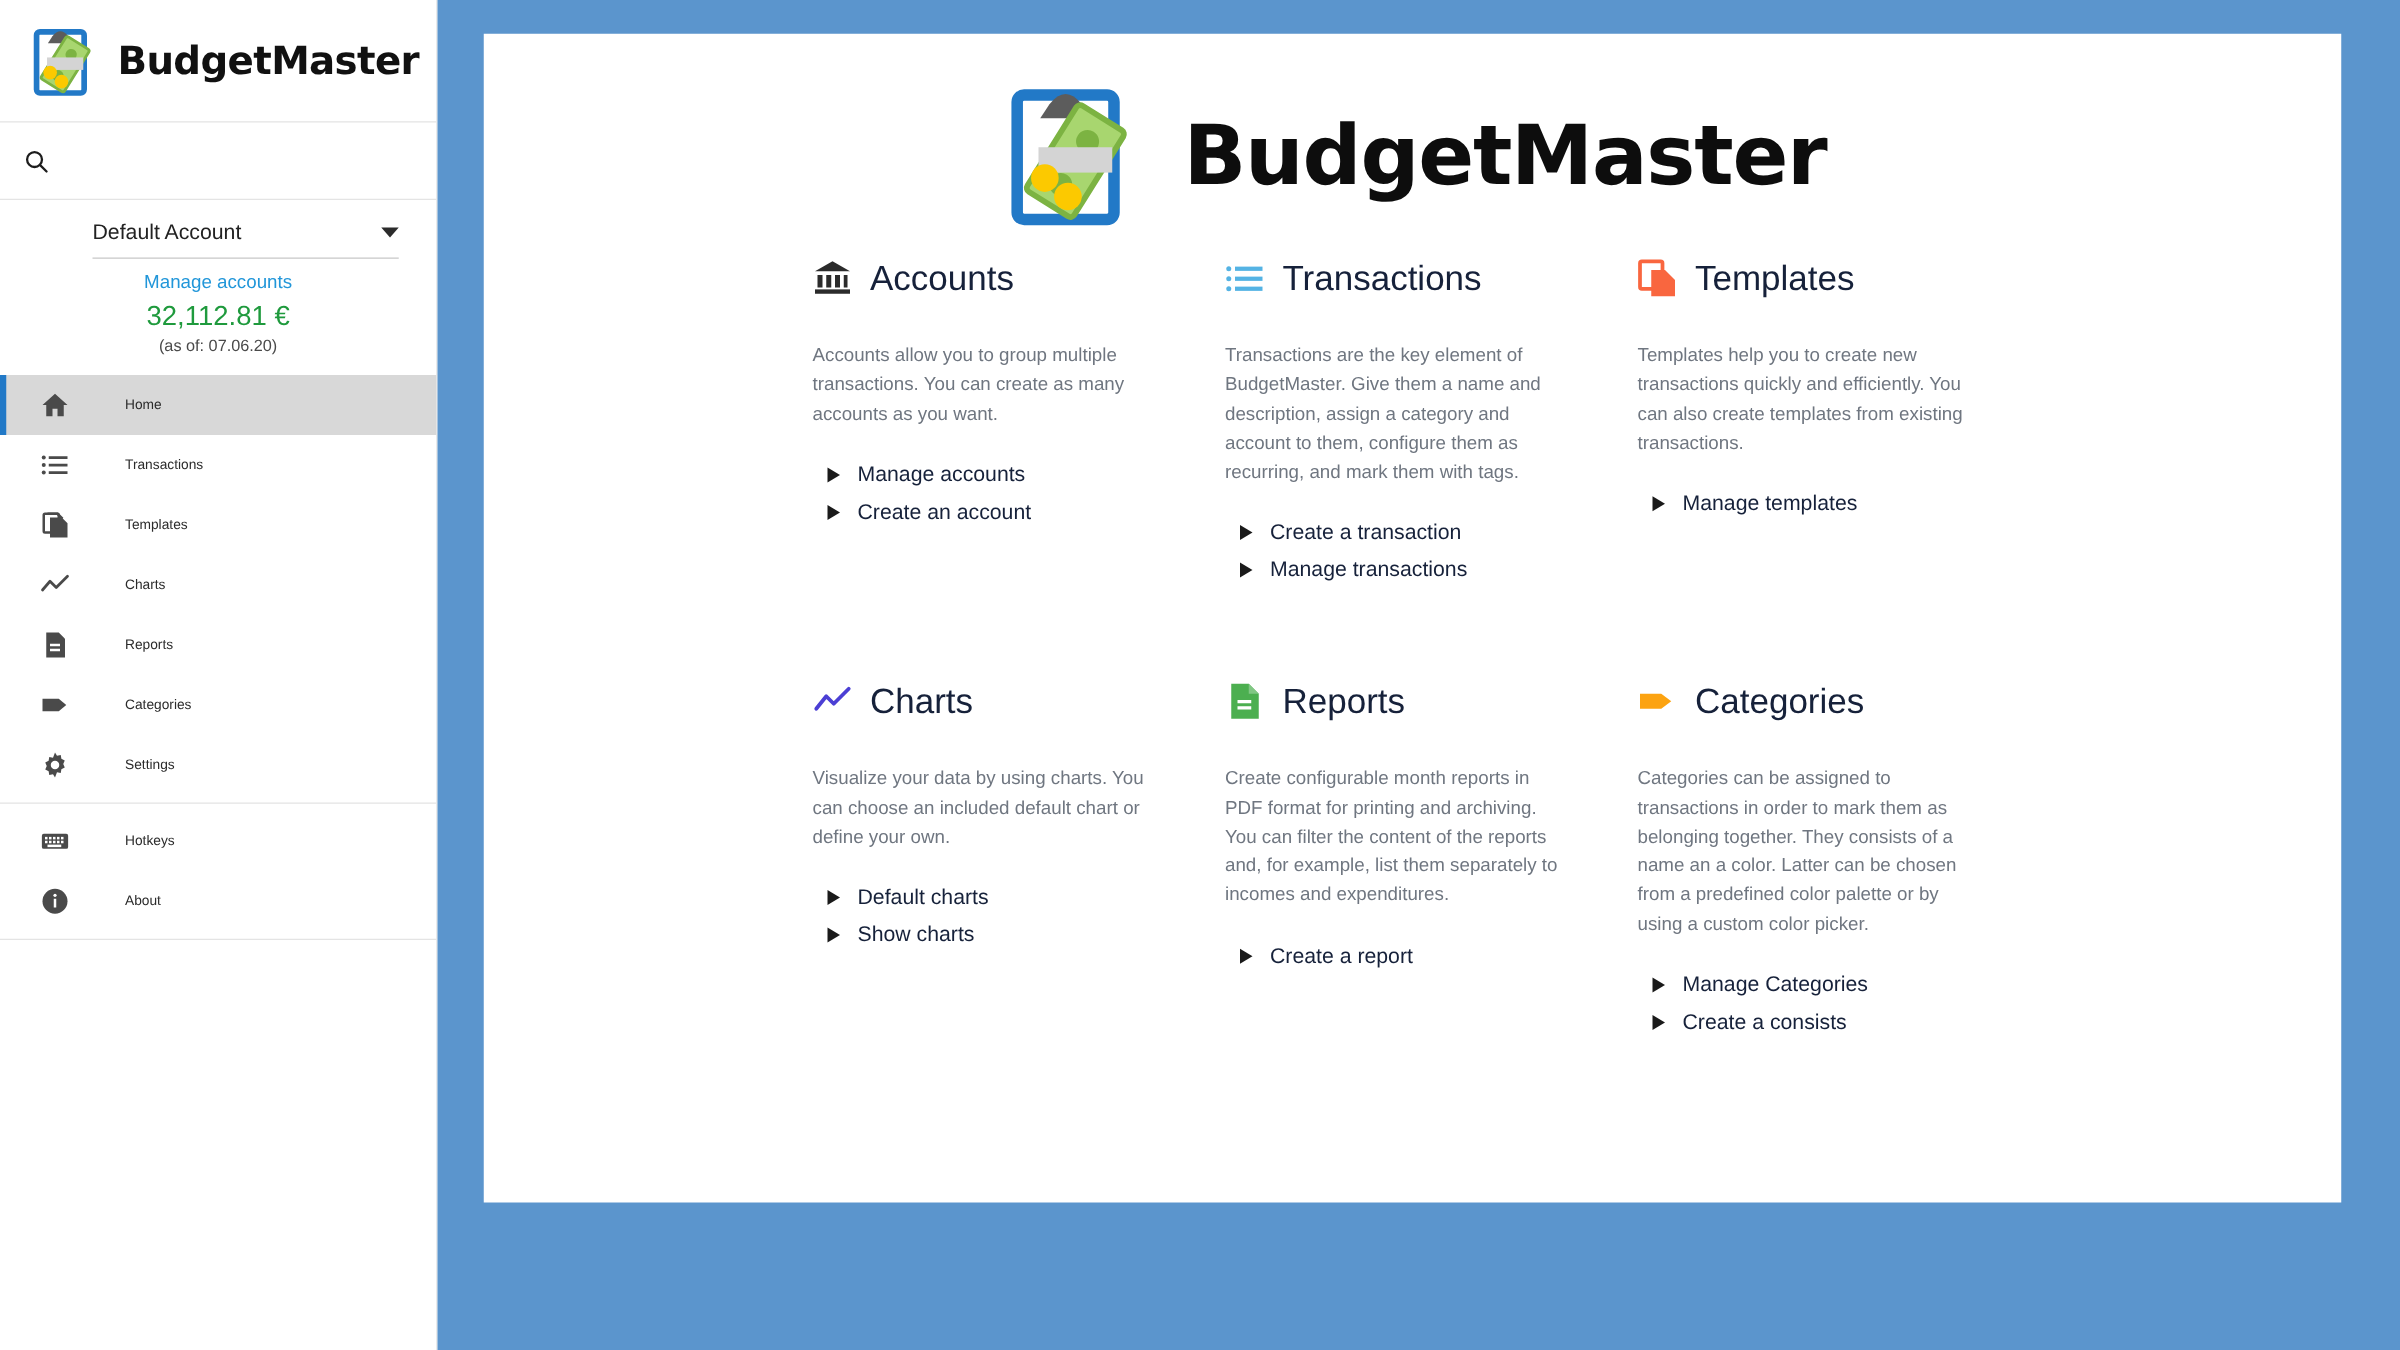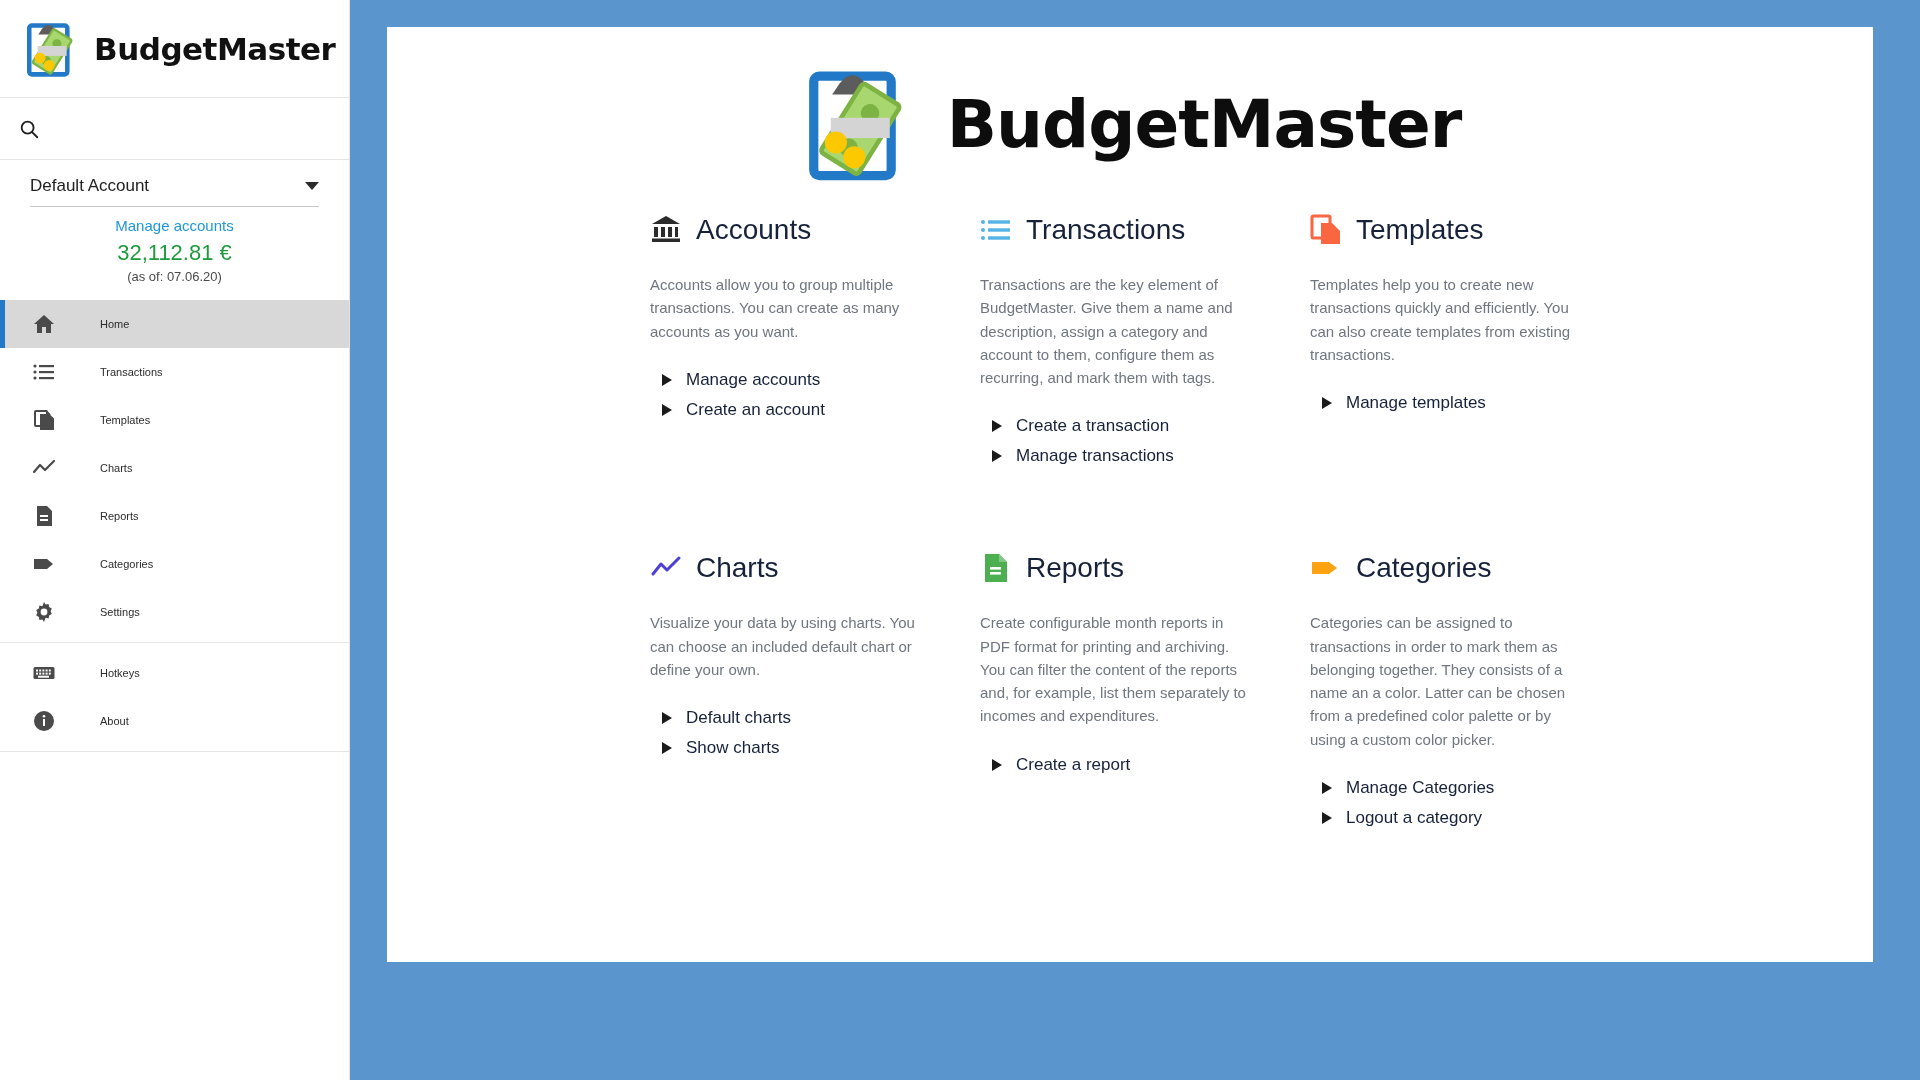--- a/index.html
+++ b/index.html
@@ -40,20 +40,21 @@
   .search-input {
     border: none; outline: none; background: transparent;
     font-family: "Liberation Sans", sans-serif;
     font-size: 15px; color: #333; margin-left: 10px; width: 250px;
   }
   .account-box { padding: 16px 30px 0 30px; }
   .account-select {
     display: flex; align-items: center; justify-content: space-between;
     border-bottom: 1px solid #c8c8c8;
     padding-bottom: 10px;
+    margin-left: 44px;
   }
   .account-name { font-size: 17px; color: #222; }
   .caret { width: 0; height: 0; border-left: 7px solid transparent;
            border-right: 7px solid transparent; border-top: 8px solid #2b2b2b; }
   .manage-accounts-link {
     display: block; text-align: center; margin-top: 10px;
     color: #2196d9; font-size: 15px; text-decoration: none; cursor: pointer;
   }
   .balance {
     text-align: center; color: #1f9a3d; font-size: 22px; margin-top: 6px;
@@ -99,21 +100,21 @@
   }
 
   .grid {
     display: grid;
     grid-template-columns: 330px 330px 330px;
     column-gap: 0;
     row-gap: 0;
     padding-left: 263px;
   }
   .feature { width: 300px; padding-bottom: 36px; }
-  .feature-head { display: flex; align-items: center; gap: 14px; height: 46px; }
+  .feature-head { display: flex; align-items: flex-start; gap: 14px; height: 46px; }
   .feature-icon { width: 32px; height: 32px; flex: 0 0 32px; display: block; }
   .feature-title {
     font-size: 28px; color: #16213a; font-weight: 400;
   }
   .feature-desc {
     margin-top: 20px; font-size: 15px; line-height: 1.55;
     color: #6f7680; max-width: 276px;
   }
   .links { margin-top: 22px; }
   .link-row {
@@ -438,21 +439,21 @@
             <span class="feature-title">Categories</span>
           </div>
           <p class="feature-desc">Categories can be assigned to transactions in order to mark them as belonging together. They consists of a name an a color. Latter can be chosen from a predefined color palette or by using a custom color picker.</p>
           <div class="links">
             <div class="link-row">
               <span class="tri"></span>
               <span class="link-text">Manage Categories</span>
             </div>
             <div class="link-row">
               <span class="tri"></span>
-              <span class="link-text">Logout a category</span>
+              <span class="link-text">Create a consists</span>
             </div>
           </div>
         </div>
 
       </div>
     </section>
   </main>
 </div>
 
 </body></html>

